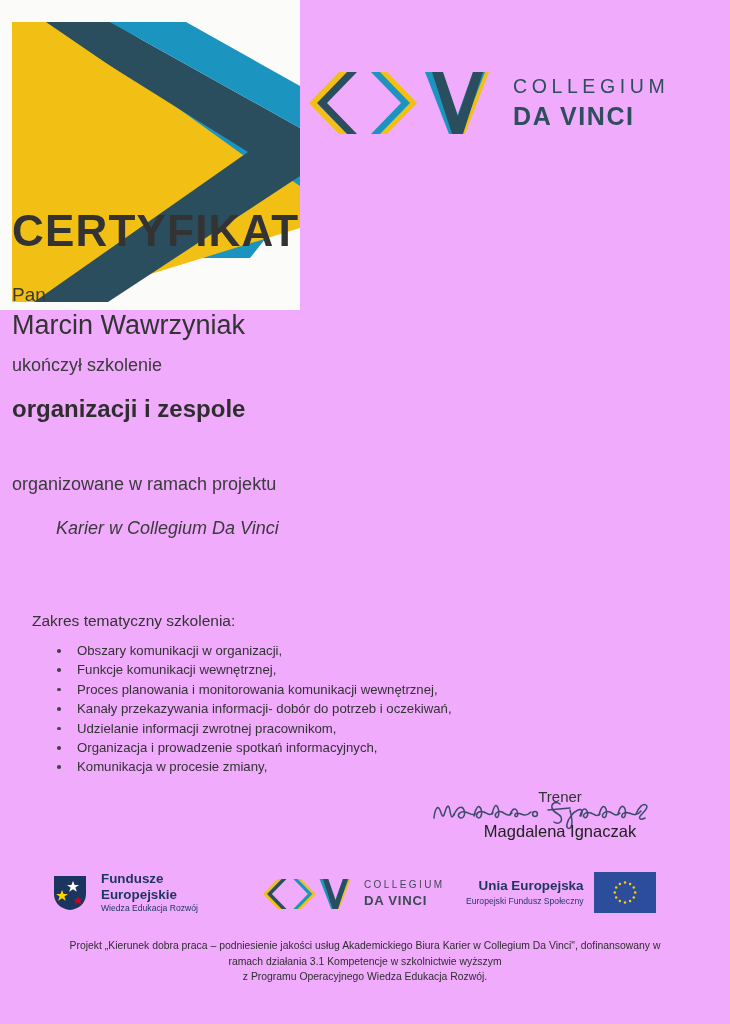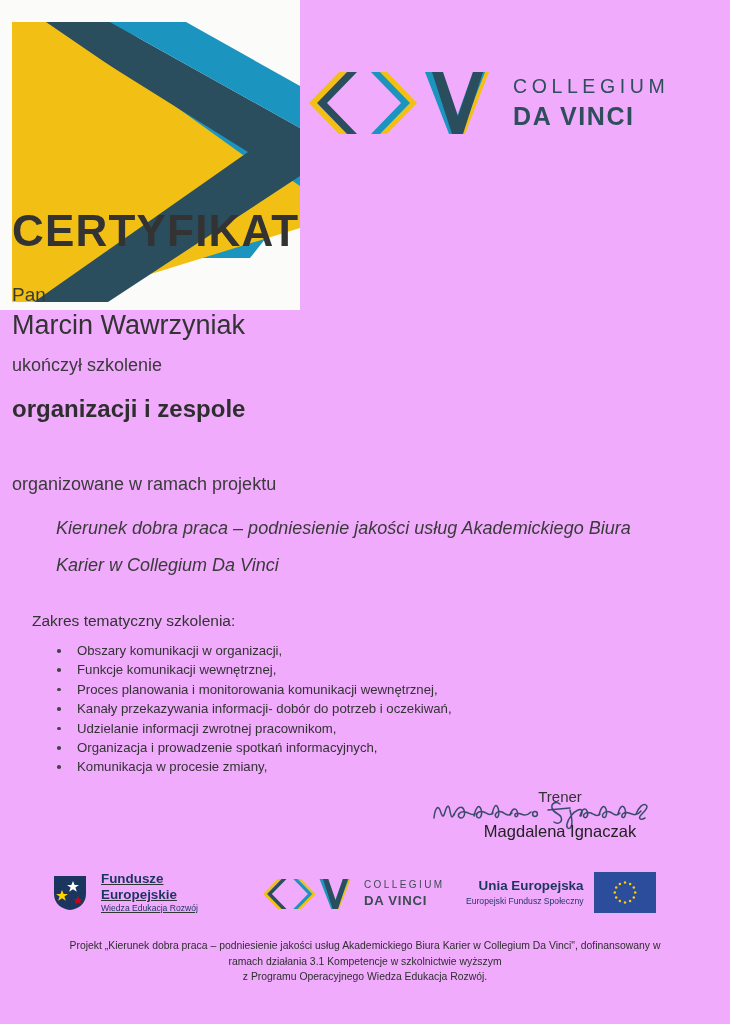--- a/index.html
+++ b/index.html
@@ -174,21 +174,21 @@
   
   #footer-logos {
     position: absolute;
     top: 868px;
     left: 0;
     width: 730px;
     height: 56px;
   }
   .footer-logo { position: absolute; display: flex; align-items: center; }
 
-  #logo-fundusze { left: 48px; top: 2px; text-decoration: underline; }
+  #logo-fundusze { left: 48px; top: 2px; }
   #logo-fundusze .fe-text {
     margin-left: 9px;
     color: #1c355e;
     line-height: 1.17;
   }
   #logo-fundusze .fe-l1 { font-size: 13.4px; font-weight: bold; }
   #logo-fundusze .fe-l2 { font-size: 13.4px; font-weight: bold; }
   #logo-fundusze .fe-l3 { font-size: 8.6px; font-weight: normal; margin-top: 0; }
 
   #logo-cdv-footer { left: 255px; top: 8px; }
@@ -303,21 +303,20 @@
 
   <div class="center-block" id="completion-line">ukończył szkolenie</div>
 
   <div class="center-block" id="course-title">
     <div>organizacji i zespole</div>
   </div>
 
   <div class="center-block" id="organized-line">organizowane w ramach projektu</div>
 
   <div class="center-block" id="project-name">
-    <div>Kierunek dobra praca – podniesienie jakości usług Akademickiego Biura</div>
     <div>Karier w Collegium Da Vinci</div>
   </div>
 
   <div id="scope-section">
     <div id="scope-heading">Zakres tematyczny szkolenia:</div>
     <ul id="scope-list">
       <li>
         <span class="bullet-dot"></span>
         <span>Obszary komunikacji w organizacji,</span>
       </li>

